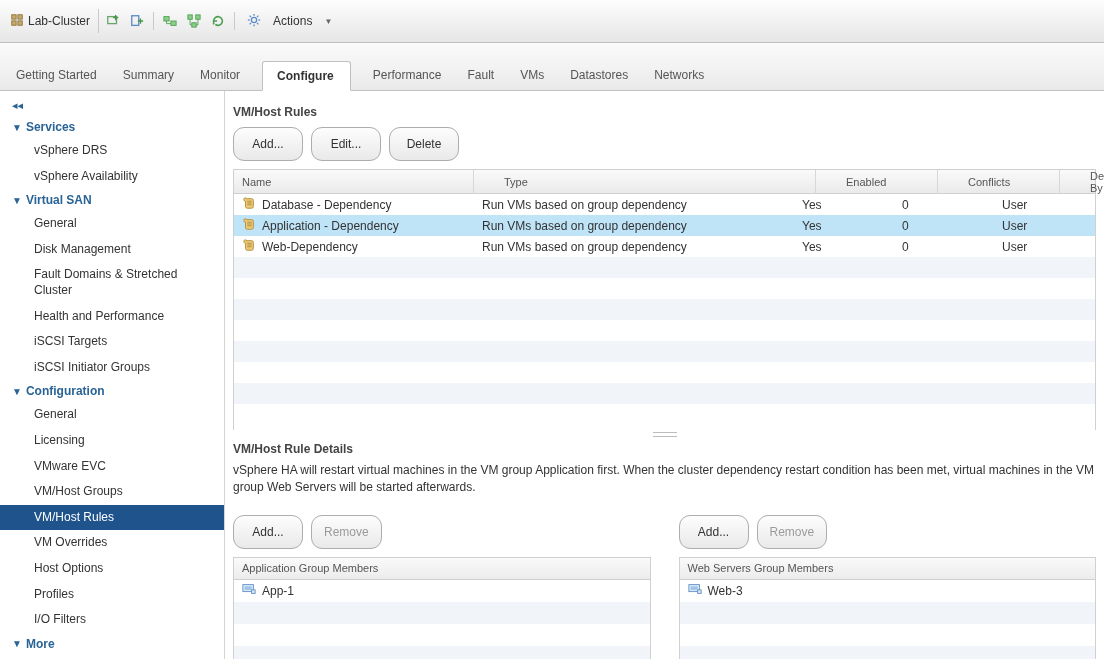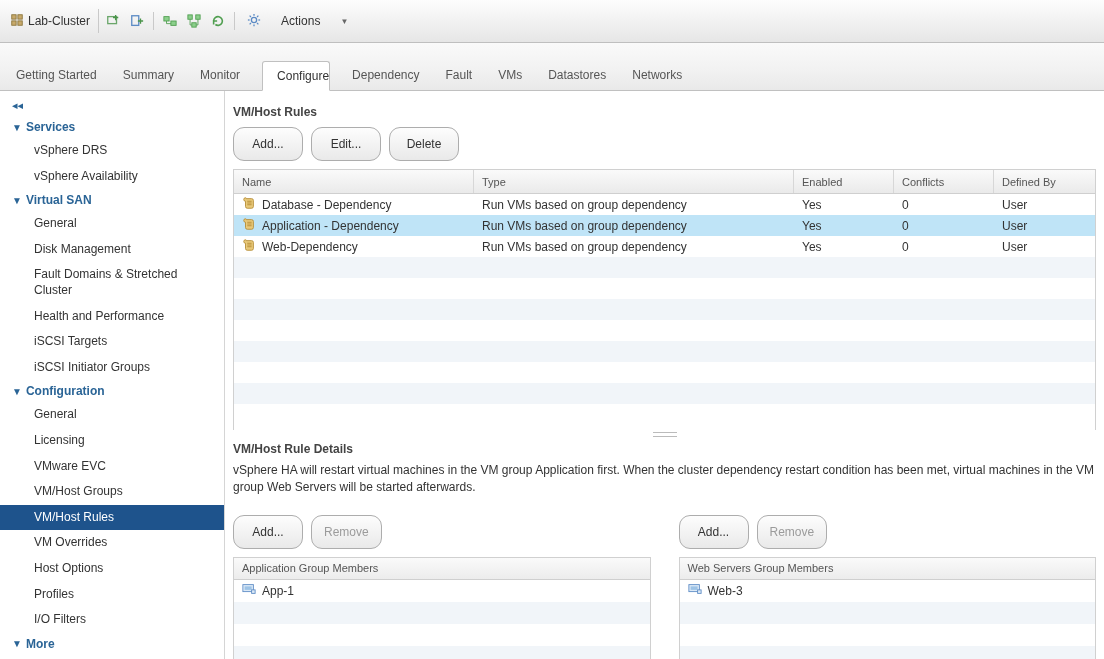--- a/index.html
+++ b/index.html
@@ -27,21 +27,21 @@
     align-items: center;
     gap: 4px;
     padding: 2px 8px 2px 4px;
     border-right: 1px solid #c9c9c9;
     height: 24px;
   }
   .cluster-chip span.label { font-weight: normal; color:#333; }
   .toolbar-icon { width:20px; height:20px; display:flex; align-items:center; justify-content:center; cursor:pointer; }
   .toolbar-sep { width:1px; height:18px; background:#c9c9c9; margin:0 2px; }
   .actions-btn {
-    display:flex; align-items:center; gap:20px;
+    display:flex; align-items:center; gap:12px;
     padding:2px 6px;
     cursor:pointer;
     color:#333;
   }
 
   
   .tab-strip {
     height: 48px;
     padding: 0 12px;
     background: linear-gradient(to bottom, #fafafa 0%, #f1f1f1 60%, #e9e9e9 100%);
@@ -53,24 +53,24 @@
     padding: 8px 4px 8px 4px;
     color:#555;
     cursor:pointer;
     white-space:nowrap;
   }
   .tab.active {
     background:#fff;
     border:1px solid #c0c0c0;
     border-bottom:1px solid #fff;
     border-radius:3px 3px 0 0;
-    padding: 7px 0 7px 14px;
+    padding: 7px 16px 7px 14px;
     margin-bottom:-1px;
     color:#333;
-    font-weight:normal;
+    font-weight:bold;
   }
 
   
   .main-layout {
     display:flex;
     height: calc(100% - 68px);
   }
   .sidebar {
     width: 225px;
     border-right:1px solid #d5d5d5;
@@ -149,20 +149,21 @@
     display:grid;
     grid-template-columns: 240px 320px 100px 100px 1fr;
     align-items:center;
   }
   .rules-header {
     background:linear-gradient(to bottom,#fafafa,#eaeaea);
     border-bottom:1px solid #cfcfcf;
     height:24px;
     font-size:11px;
     color:#555;
+    gap:22px;
   }
   .rules-header > div {
     padding:0 8px;
     border-right:1px solid #d7d7d7;
     height:100%;
     display:flex;
     align-items:center;
   }
   .rules-header > div:last-child { border-right:none; }
   .rules-body {
@@ -326,21 +327,21 @@
     <span>Actions</span>
     <span style="font-size:8px;color:#666;">▼</span>
   </div>
 </div>
 
 <div class="tab-strip" id="tab-strip">
     <div class="tab">Getting Started</div>
     <div class="tab">Summary</div>
     <div class="tab">Monitor</div>
     <div class="tab active">Configure</div>
-    <div class="tab">Dependency</div>
+    <div class="tab">Performance</div>
     <div class="tab">Fault</div>
     <div class="tab">VMs</div>
     <div class="tab">Datastores</div>
     <div class="tab">Networks</div>
   </div>
 
 <div class="main-layout">
 
   <div class="sidebar">
     <div class="sb-collapse">◂◂</div>

